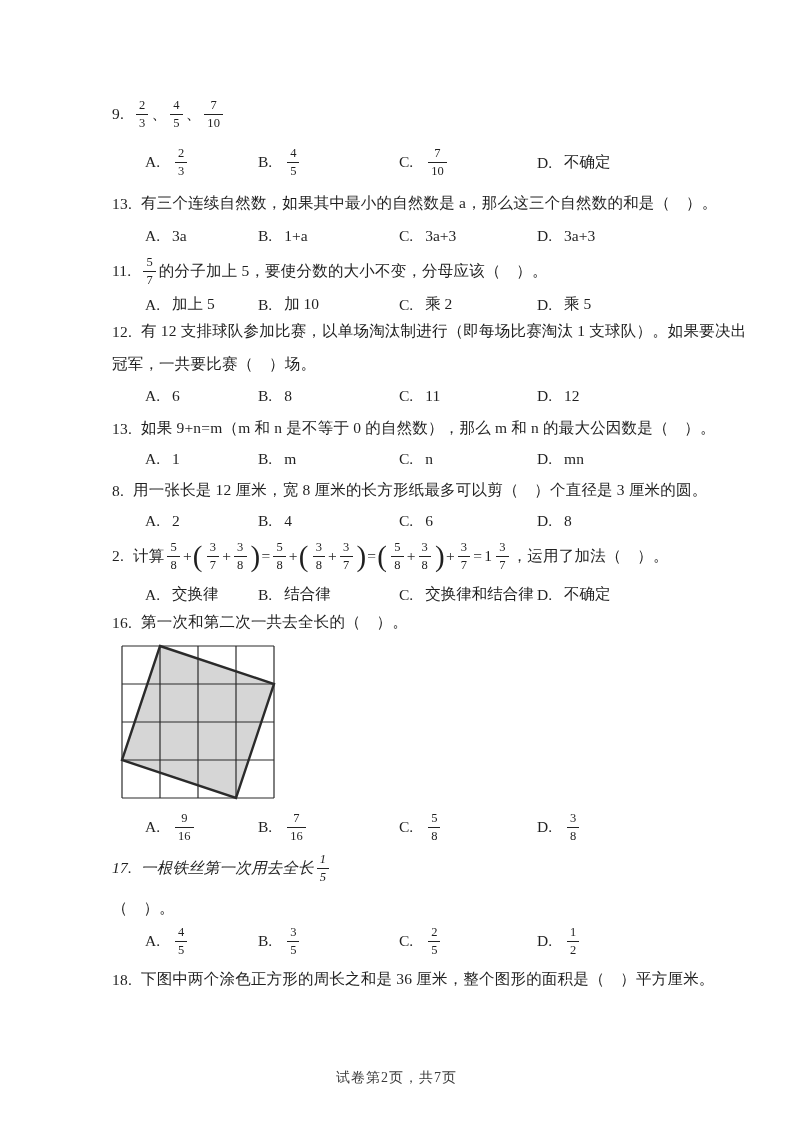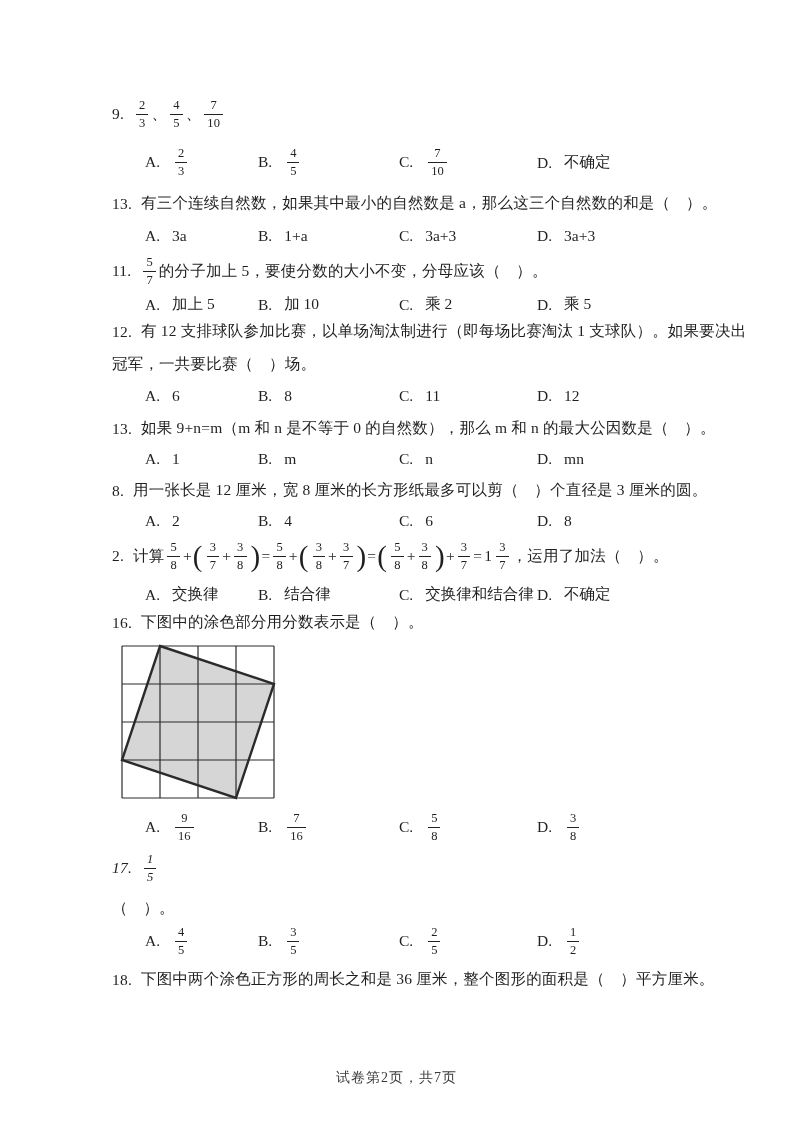--- a/index.html
+++ b/index.html
@@ -278,21 +278,21 @@
           <span class="optlabel">C.</span>
           <span class="seg">交换律和结合律</span>
         </div>
         <div class="opt" style="left: 425px;">
           <span class="optlabel">D.</span>
           <span class="seg">不确定</span>
         </div>
       </div>
       <div class="row" style="top: 622px;">
         <span class="qno">16.</span>
-        <span class="seg">下图中的涂色部分用分数表示是（　）。</span>
+        <span class="seg">第一次和第二次一共去全长的（　）。</span>
       </div>
       <div class="figure" style="top: 644px; left: 120px;"><svg width="156" height="156">
           <polygon points="40,2 154,40 116,154 2,116" fill="#d6d6d6" stroke="none"></polygon>
           <line x1="2" y1="2" x2="2" y2="154" stroke="#2b2b2b" stroke-width="1.2"></line>
           <line x1="2" y1="2" x2="154" y2="2" stroke="#2b2b2b" stroke-width="1.2"></line>
           <line x1="40" y1="2" x2="40" y2="154" stroke="#2b2b2b" stroke-width="1.2"></line>
           <line x1="2" y1="40" x2="154" y2="40" stroke="#2b2b2b" stroke-width="1.2"></line>
           <line x1="78" y1="2" x2="78" y2="154" stroke="#2b2b2b" stroke-width="1.2"></line>
           <line x1="2" y1="78" x2="154" y2="78" stroke="#2b2b2b" stroke-width="1.2"></line>
           <line x1="116" y1="2" x2="116" y2="154" stroke="#2b2b2b" stroke-width="1.2"></line>
@@ -326,20 +326,21 @@
         <div class="opt" style="left: 425px;">
           <span class="optlabel">D.</span>
           <span class="frac">
             <span class="fn">3</span>
             <span class="fd">8</span>
           </span>
         </div>
       </div>
       <div class="row" style="top: 868px; font-style: italic;">
         <span class="qno">17.</span>
+        <span class="seg">一根铁丝第一次用去全长</span>
         <span class="frac">
           <span class="fn">1</span>
           <span class="fd">5</span>
         </span>
       </div>
       <div class="row" style="top: 908px;">
         <span class="seg">（　）。</span>
       </div>
       <div class="optsrow" style="top: 941px;">
         <div class="opt" style="left: 33px;">

